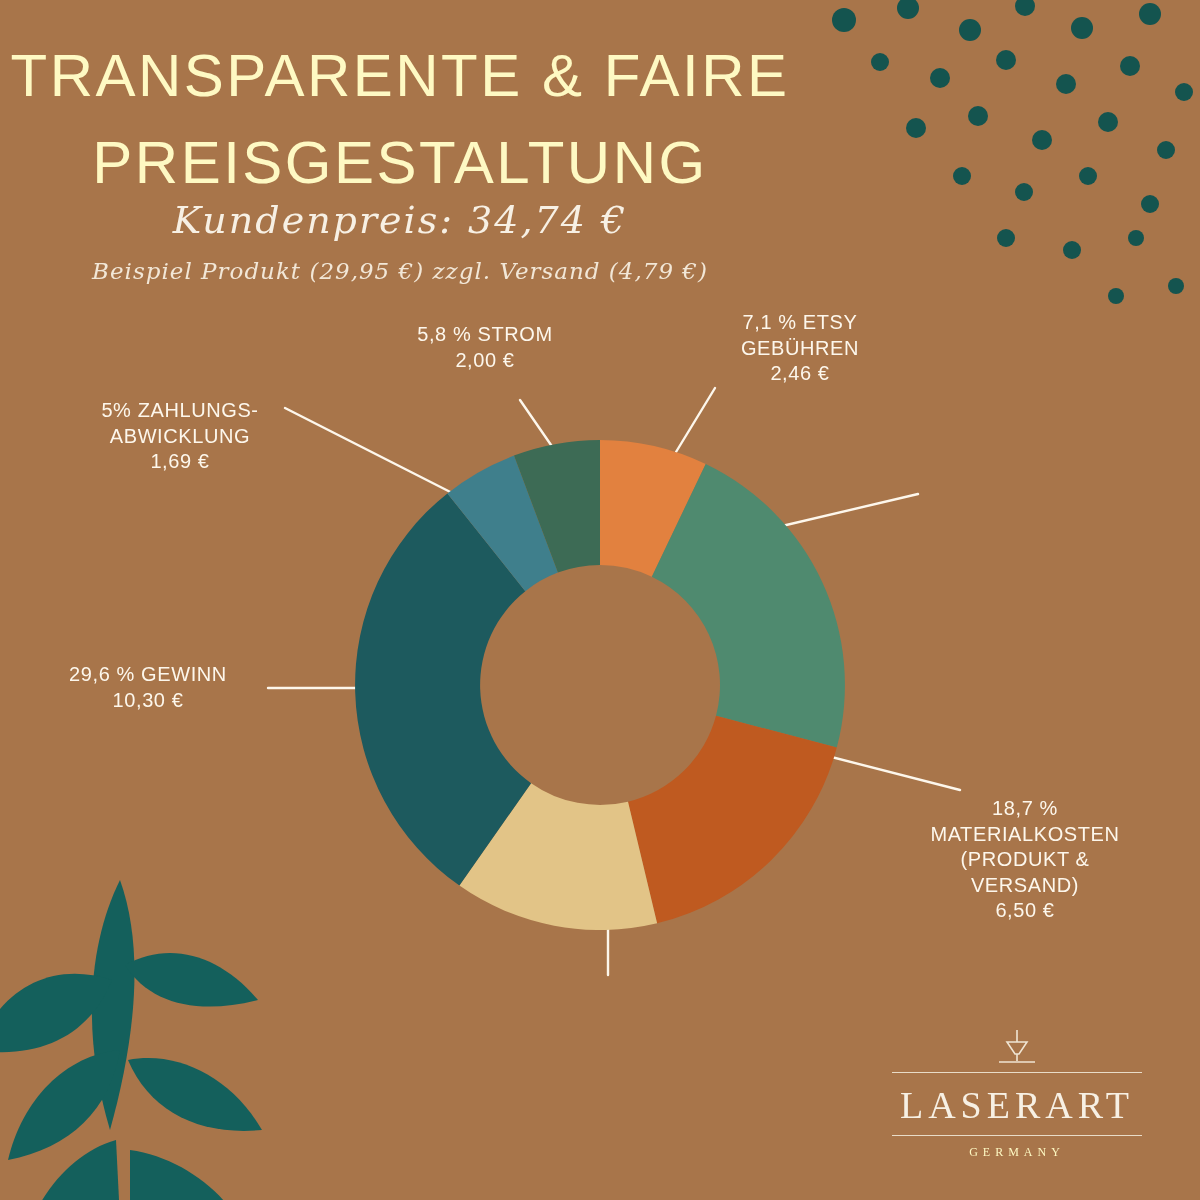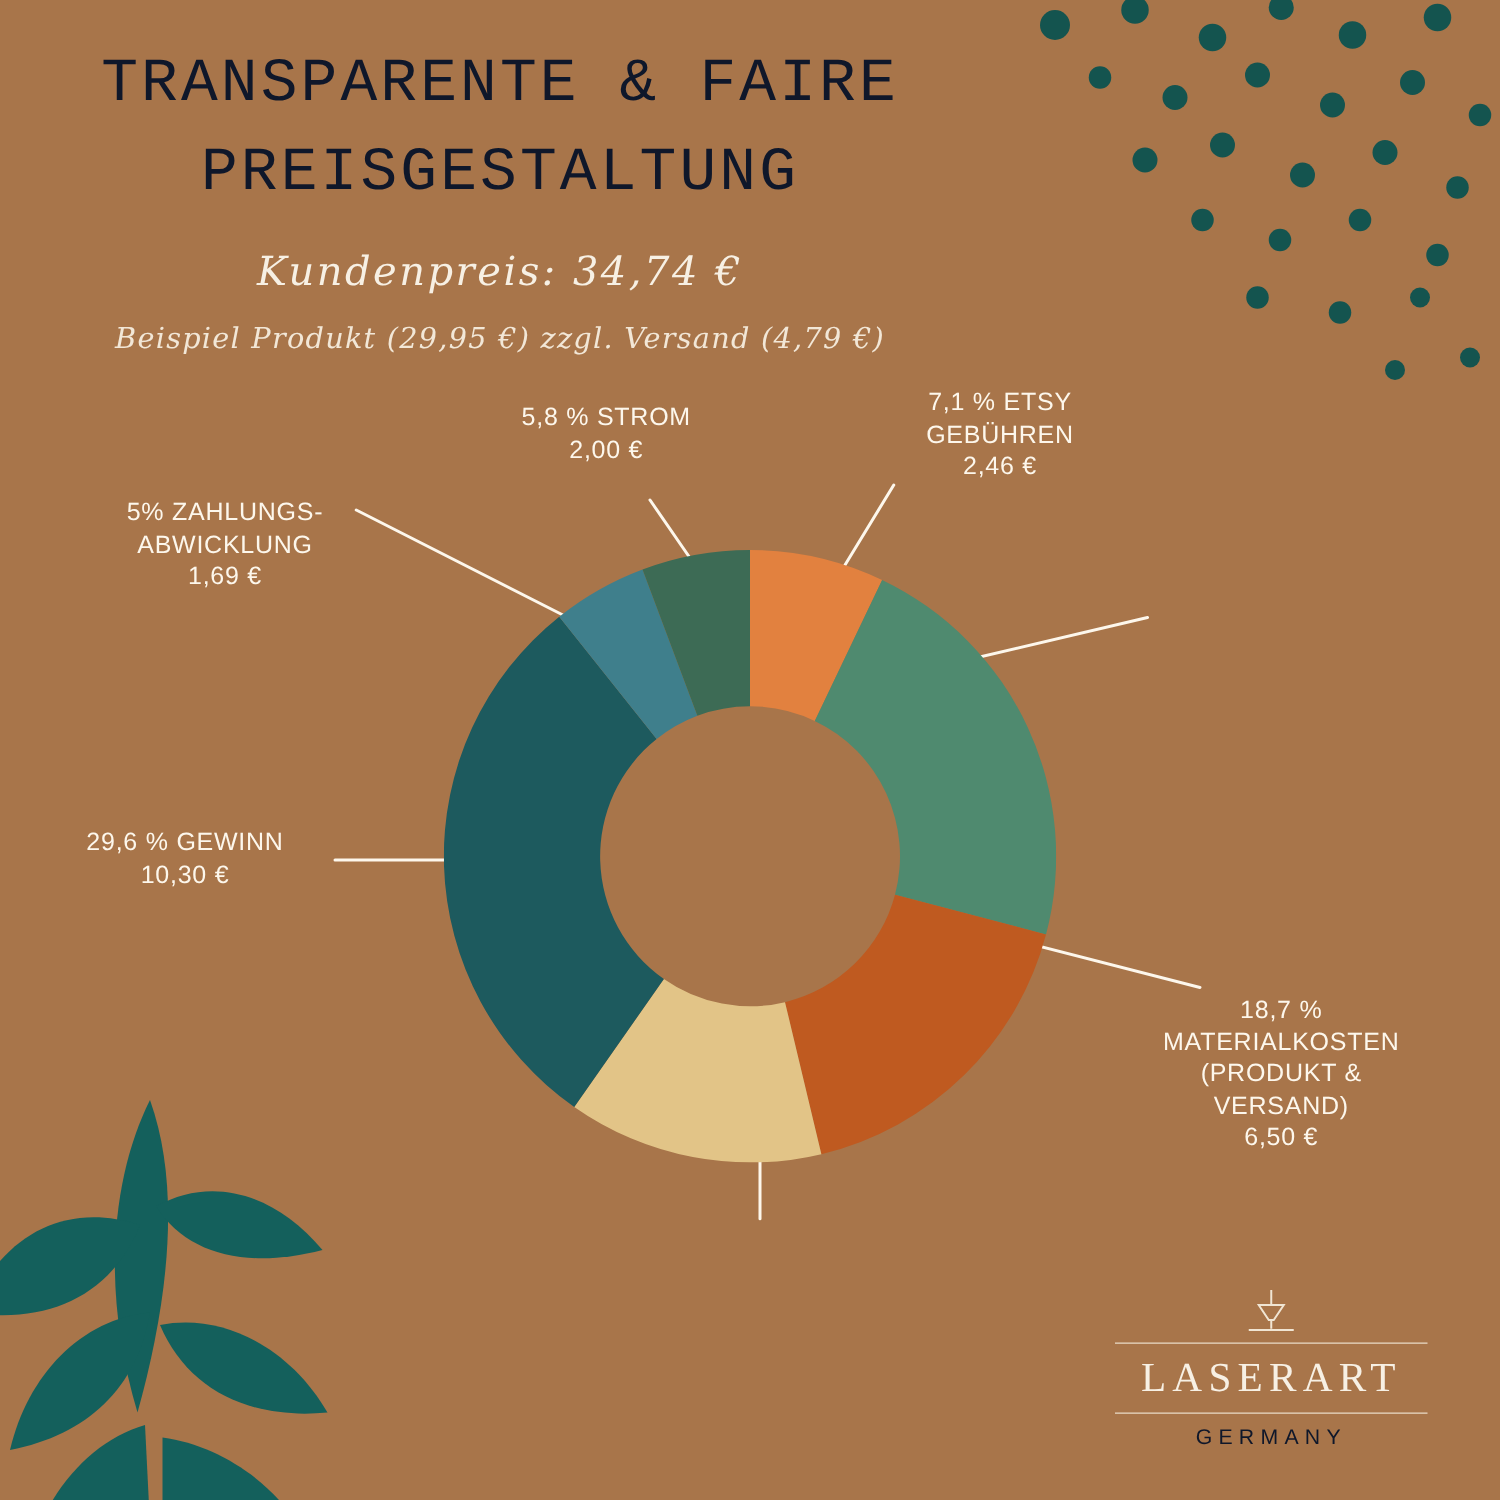--- a/index.html
+++ b/index.html
@@ -42,35 +42,35 @@
     pointer-events: none;
   }
 
   
   .title {
     position: absolute;
     top: 32px;
     left: 0;
     width: 800px;
     text-align: center;
-    font-family: Liberation Mono, monospace;
-    font-size: 49px;
+    font-family: Liberation Sans, sans-serif;
+    font-size: 60px;
     letter-spacing: 2.5px;
     line-height: 1.45;
-    color: #0f172a;
+    color: #fef9c3;
   }
   .subtitle {
     position: absolute;
     top: 198px;
     left: 0;
     width: 800px;
     text-align: center;
     font-family: "DejaVu Serif", serif;
     font-style: italic;
-    font-size: 32px;
+    font-size: 38px;
     letter-spacing: 2px;
     color: #f7f0e4;
   }
   .subnote {
     position: absolute;
     top: 258px;
     left: 0;
     width: 800px;
     text-align: center;
     font-family: "DejaVu Serif", serif;
@@ -116,30 +116,30 @@
     width: 250px;
     text-align: center;
   }
   .brand .rule {
     height: 1px;
     background: #e9dcc8;
     width: 100%;
   }
   .brand .name {
     font-family: "Liberation Serif", serif;
-    font-size: 33px;
+    font-size: 38px;
     letter-spacing: 5px;
     color: #f7f0e4;
     padding: 10px 0 8px;
   }
   .brand .country {
-    font-family: Liberation Sans, sans-serif;
-    font-size: 17px;
+    font-family: Liberation Serif, serif;
+    font-size: 12px;
     letter-spacing: 5px;
-    color: #0f172a;
+    color: #fef9c3;
     padding-top: 9px;
   }
   .brand .mark {
     height: 42px;
     display: flex;
     align-items: flex-end;
     justify-content: center;
     padding-bottom: 4px;
   }
 </style>

